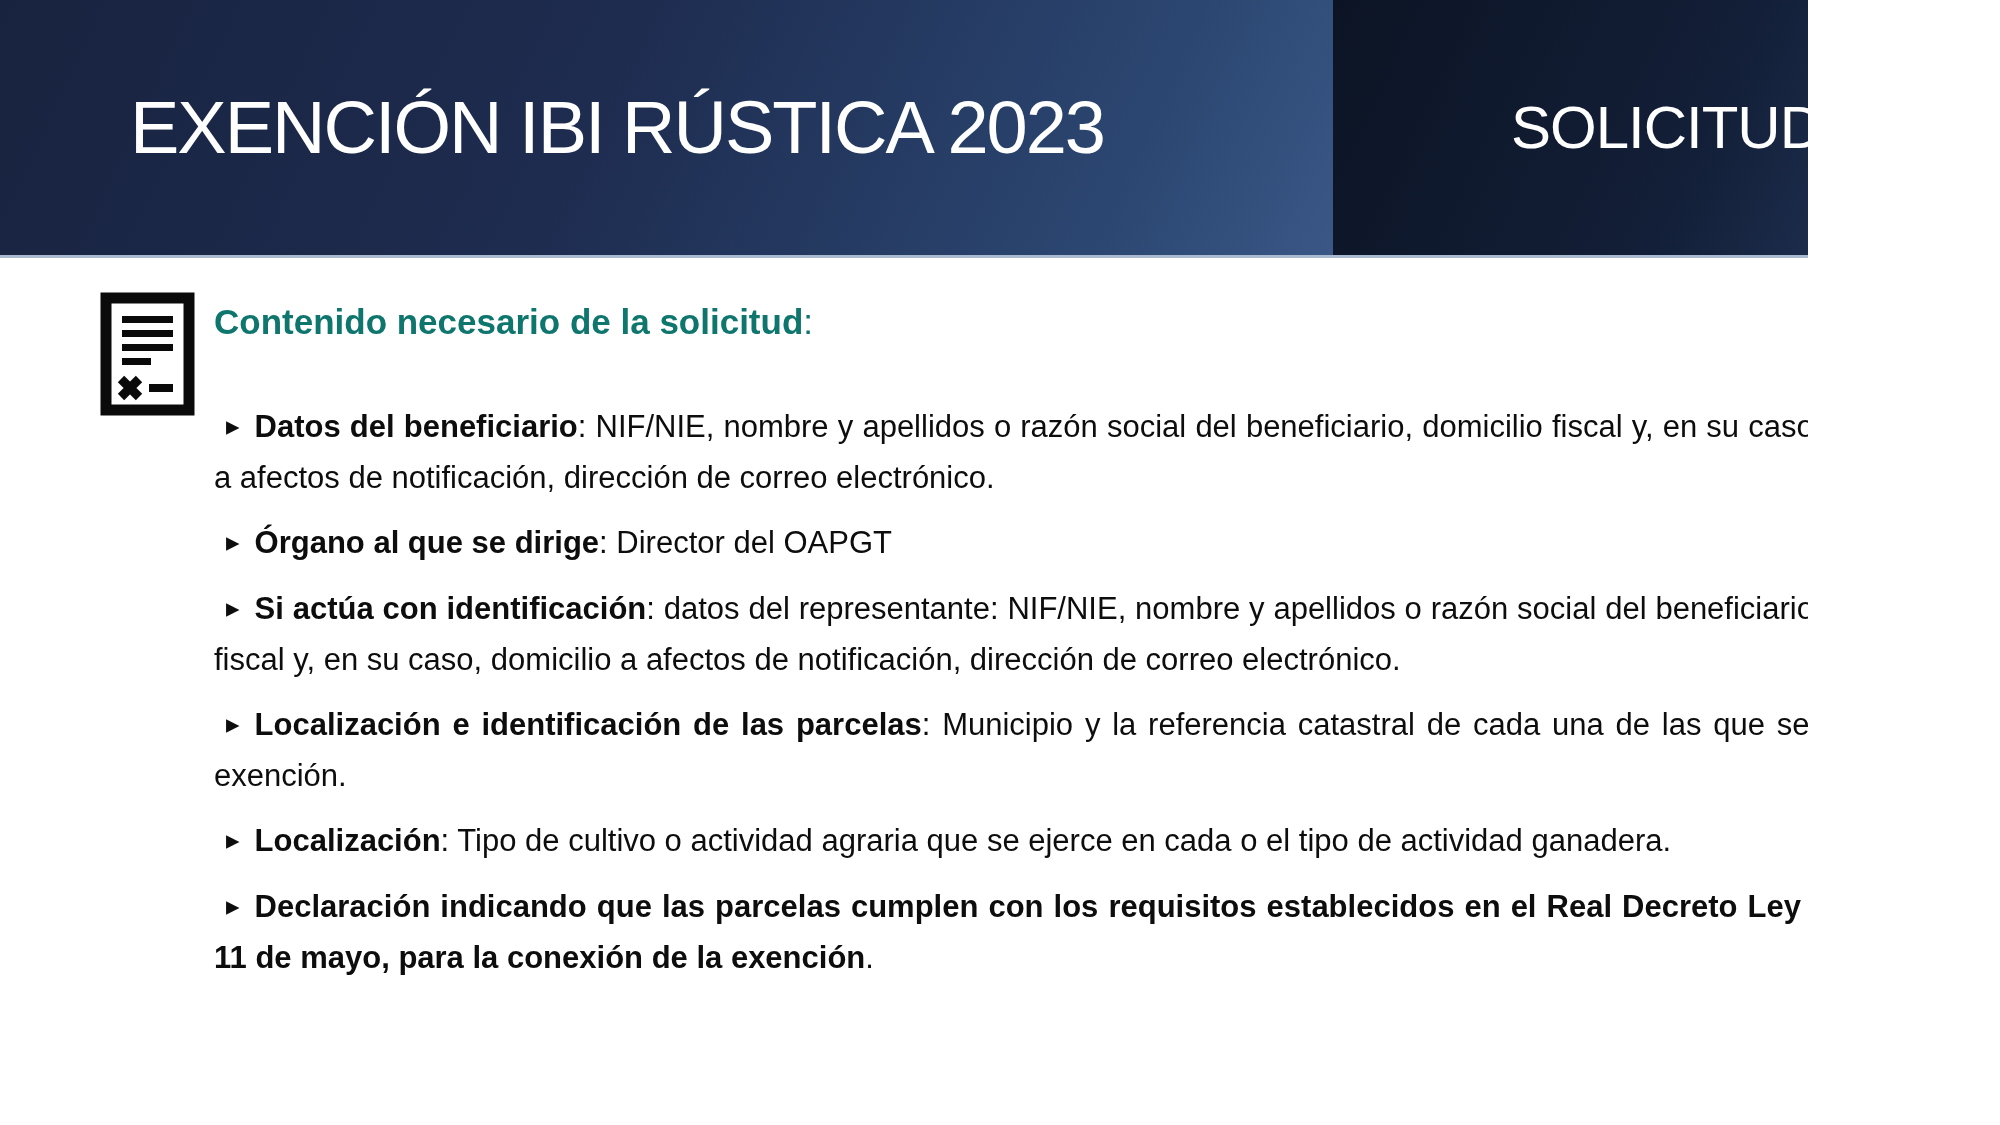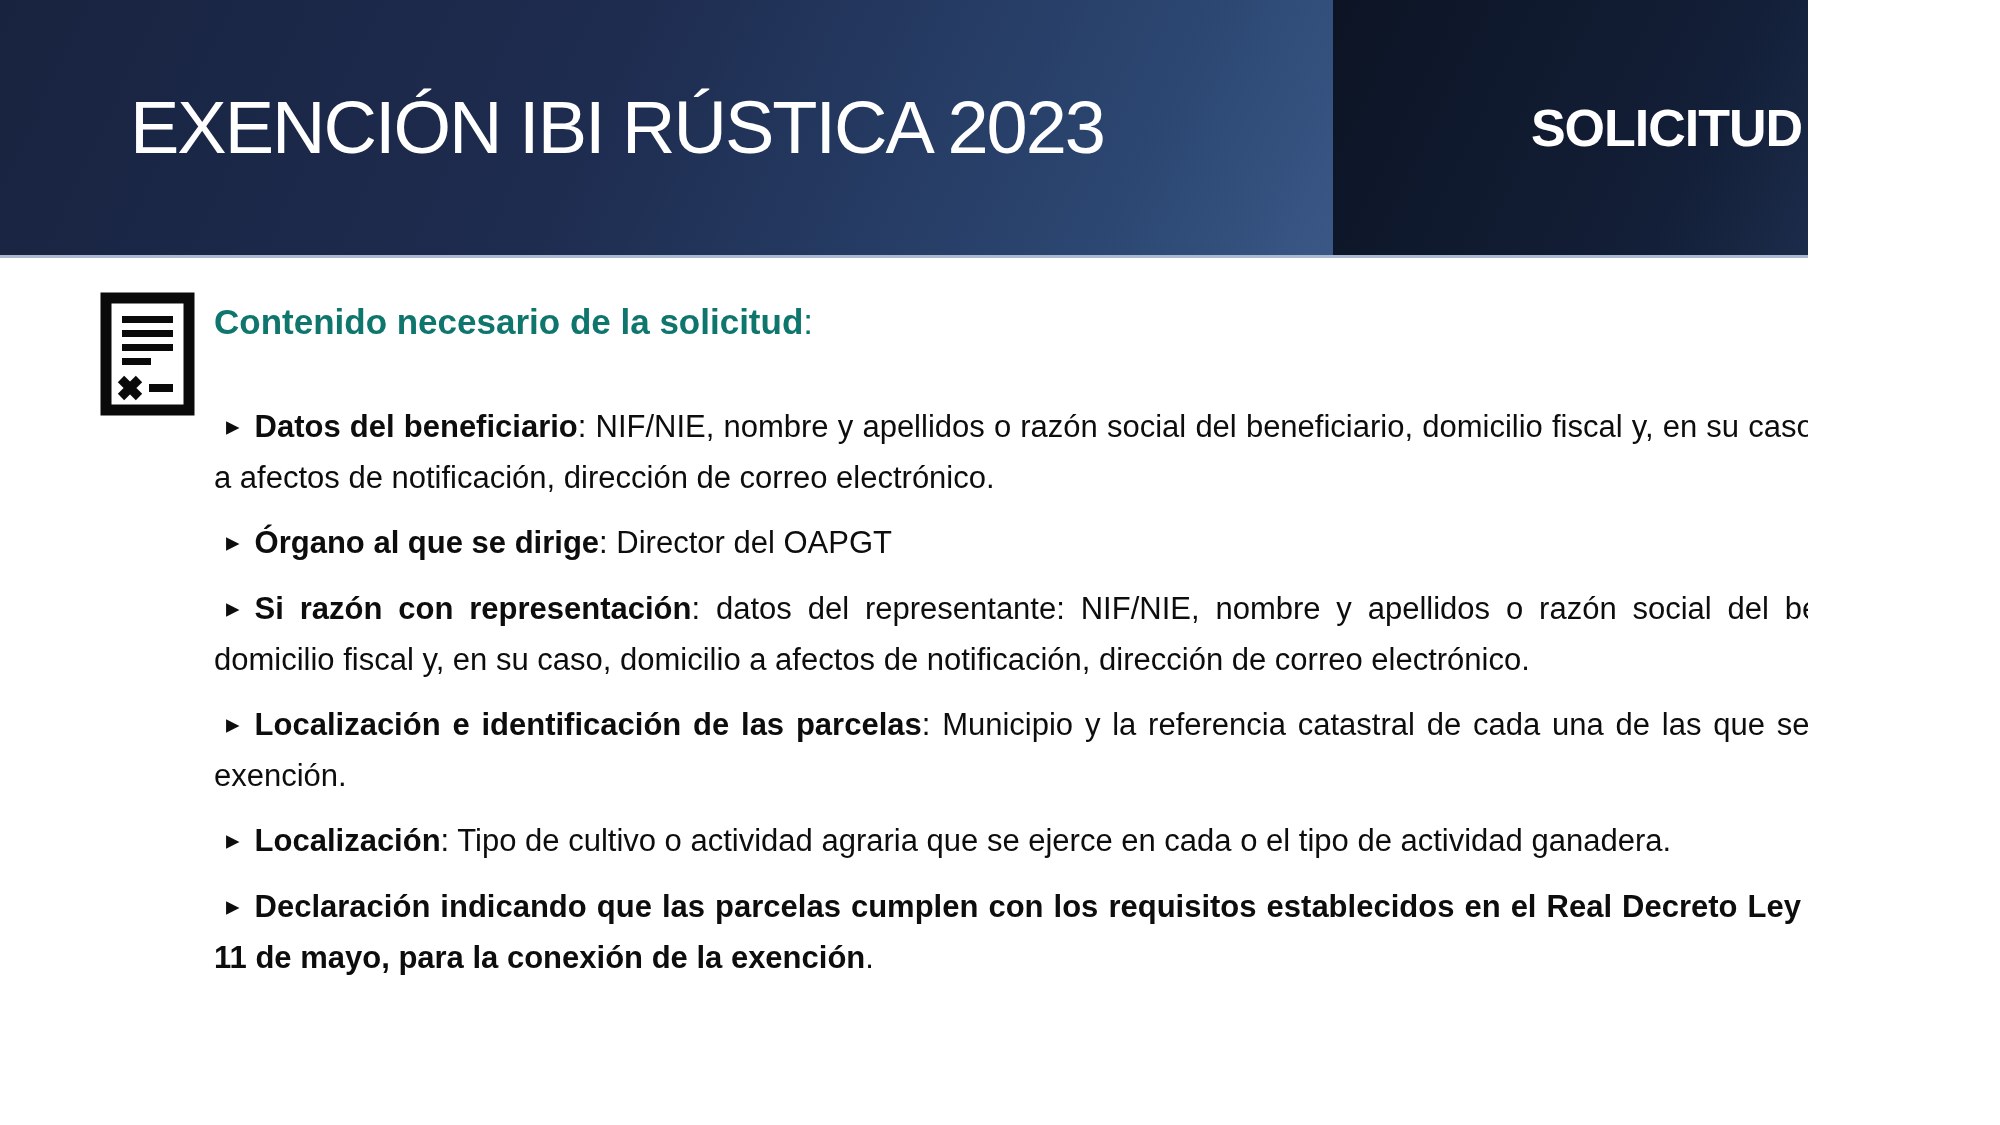--- a/index.html
+++ b/index.html
@@ -39,22 +39,22 @@
   }
   .slide-title {
     margin-left: 130px;
     font-size: 74px;
     font-weight: 400;
     letter-spacing: -2px;
     color: #ffffff;
     white-space: nowrap;
   }
   .slide-badge {
-    font-size: 52px;
-    font-weight: 700;
+    font-size: 60px;
+    font-weight: 400;
     letter-spacing: -1px;
     color: #ffffff;
     white-space: nowrap;
   }
 
   
   .doc-icon {
     position: absolute;
     left: 100px;
     top: 292px;
@@ -136,21 +136,21 @@
     </h2>
 
     <ul class="bullets">
       <li>
         <span class="bullet-glyph">▸</span><span class="b-bold">Datos del beneficiario</span><span class="b-rest">: NIF/NIE, nombre y apellidos o razón social del beneficiario, domicilio fiscal y, en su caso, domicilio a afectos de notificación, dirección de correo electrónico.</span>
       </li>
       <li>
         <span class="bullet-glyph">▸</span><span class="b-bold">Órgano al que se dirige</span><span class="b-rest">: Director del OAPGT</span>
       </li>
       <li>
-        <span class="bullet-glyph">▸</span><span class="b-bold">Si razón con representación</span><span class="b-rest">: datos del representante: NIF/NIE, nombre y apellidos o razón social del beneficiario, domicilio fiscal y, en su caso, domicilio a afectos de notificación, dirección de correo electrónico.</span>
+        <span class="bullet-glyph">▸</span><span class="b-bold">Si actúa con identificación</span><span class="b-rest">: datos del representante: NIF/NIE, nombre y apellidos o razón social del beneficiario, domicilio fiscal y, en su caso, domicilio a afectos de notificación, dirección de correo electrónico.</span>
       </li>
       <li>
         <span class="bullet-glyph">▸</span><span class="b-bold">Localización e identificación de las parcelas</span><span class="b-rest">: Municipio y la referencia catastral de cada una de las que se solicita la exención.</span>
       </li>
       <li>
         <span class="bullet-glyph">▸</span><span class="b-bold">Localización</span><span class="b-rest">: Tipo de cultivo o actividad agraria que se ejerce en cada o el tipo de actividad ganadera.</span>
       </li>
       <li>
         <span class="bullet-glyph">▸</span><span class="b-bold">Declaración indicando que las parcelas cumplen con los requisitos establecidos en el Real Decreto Ley 8/2023 de 11 de mayo, para la conexión de la exención</span><span class="b-rest">.</span>
       </li>

